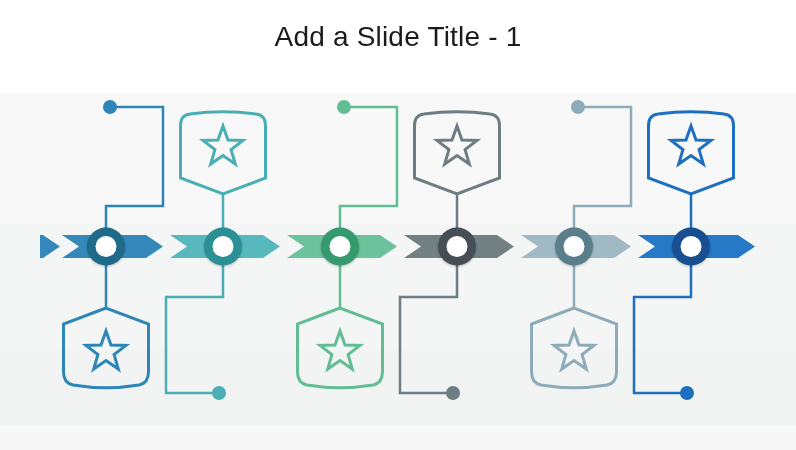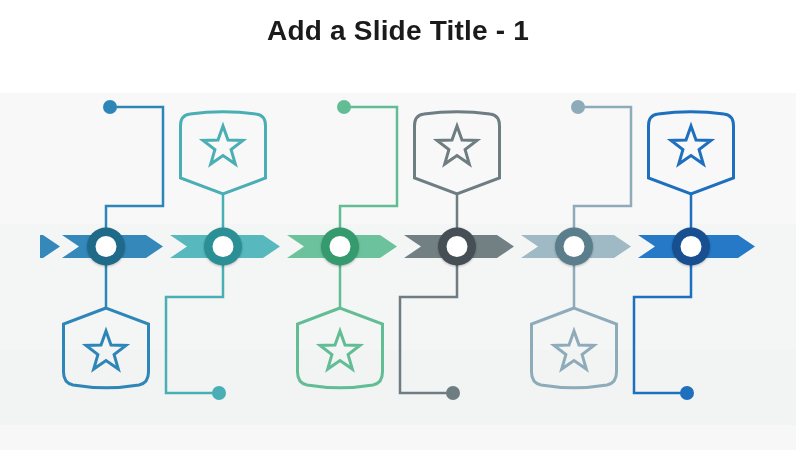--- a/index.html
+++ b/index.html
@@ -11,26 +11,26 @@
     background: #ffffff;
     font-family: "Liberation Sans", "DejaVu Sans", sans-serif;
   }
   .slide {
     position: relative;
     width: 796px;
     height: 450px;
   }
   .slide-title {
     position: absolute;
-    top: 15px;
+    top: 21px;
     left: 0;
     width: 100%;
     text-align: center;
     font-size: 28px;
-    font-weight: 700;
+    font-weight: 400;
     color: #1b1b1b;
     letter-spacing: 0.2px;
     z-index: 2;
     cursor: text;
   }
   svg.diagram {
     position: absolute;
     top: 0;
     left: 0;
     z-index: 1;

